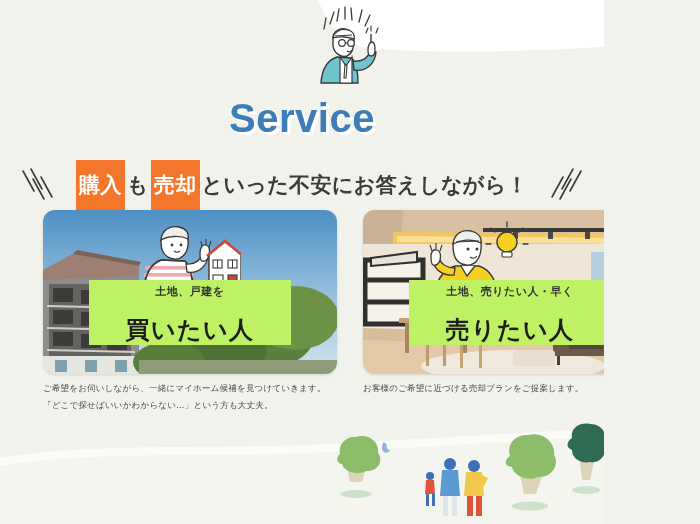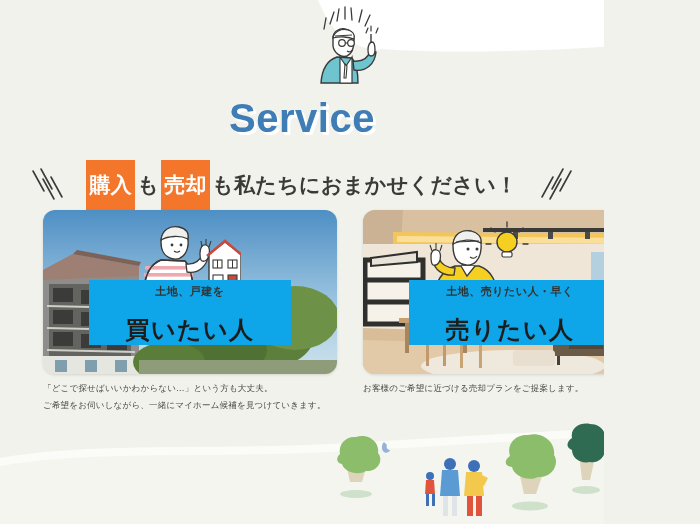--- a/index.html
+++ b/index.html
@@ -50,21 +50,21 @@
   .card {
     position:relative; width:294px; height:164px;
     border-radius:12px; overflow:hidden;
     box-shadow:0 1px 3px rgba(0,0,0,.12);
   }
   .card-photo { position:absolute; inset:0; }
   .card-figure { position:absolute; z-index:3; }
   .card-label {
     position:absolute; z-index:4;
     left:46px; width:202px; top:70px; height:65px;
-    background:#0ea5e9;
+    background:#bef264;
     display:flex; flex-direction:column; align-items:center; justify-content:center;
   }
   .card-label .sub {
     font-size:11px; font-weight:bold; color:#333331;
     font-family:"DejaVu Sans","Liberation Sans",sans-serif;
     letter-spacing:.5px; margin-bottom:3px;
   }
   .card-label .main {
     font-size:24px; font-weight:bold; color:#1d1d1b;
     font-family:"DejaVu Sans","Liberation Sans",sans-serif;
@@ -140,21 +140,21 @@
         <line x1="14" y1="4" x2="25" y2="24"></line>
         <line x1="16" y1="14" x2="27" y2="34"></line>
         <line x1="24" y1="12" x2="35" y2="32"></line>
       </g>
     </svg>
 
     <div class="headline">
       <span class="hl-mark">購入</span>
       <span class="hl-plain">も</span>
       <span class="hl-mark">売却</span>
-      <span class="hl-plain">も私たちにおまかせください！</span>
+      <span class="hl-plain">といった不安にお答えしながら！</span>
     </div>
 
     <svg class="slash" viewBox="0 0 46 40">
       <g stroke="#3a3a38" stroke-width="1.6" stroke-linecap="round">
         <line x1="40" y1="6" x2="29" y2="26"></line>
         <line x1="32" y1="4" x2="21" y2="24"></line>
         <line x1="30" y1="14" x2="19" y2="34"></line>
         <line x1="22" y1="12" x2="11" y2="32"></line>
       </g>
     </svg>
@@ -357,22 +357,22 @@
 
       <div class="card-label">
         <div class="sub">土地、売りたい人・早く</div>
         <div class="main">売りたい人</div>
       </div>
     </div>
   </div>
 
   <div class="captions">
     <div class="caption">
+      <div>ご希望をお伺いしながら、一緒にマイホーム候補を見つけていきます。</div>
       <div>「どこで探せばいいかわからない…」という方も大丈夫。</div>
-      <div>ご希望をお伺いしながら、一緒にマイホーム候補を見つけていきます。</div>
     </div>
     <div class="caption">
       <div>お客様のご希望に近づける売却プランをご提案します。</div>
     </div>
   </div>
 
   <svg class="bottom-band" viewBox="0 0 700 100" preserveAspectRatio="none">
     <path d="M0,34 C90,18 210,26 330,20 C450,14 580,4 700,0 L700,100 L0,100 Z" fill="#fbfbf8"></path>
     <path d="M0,42 C90,26 210,34 330,28 C450,22 580,12 700,8 L700,100 L0,100 Z" fill="#f5f5f0"></path>
   </svg>

